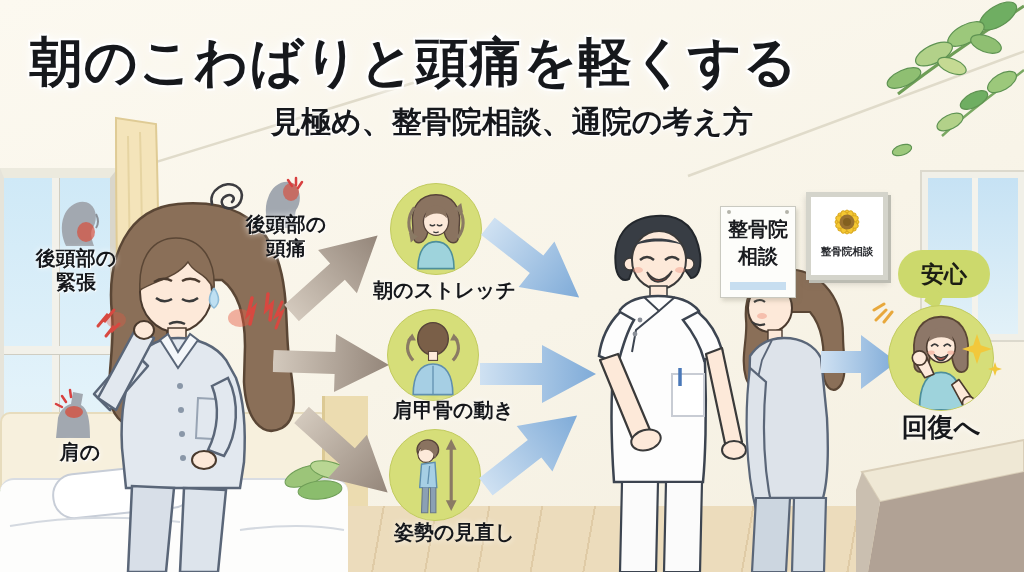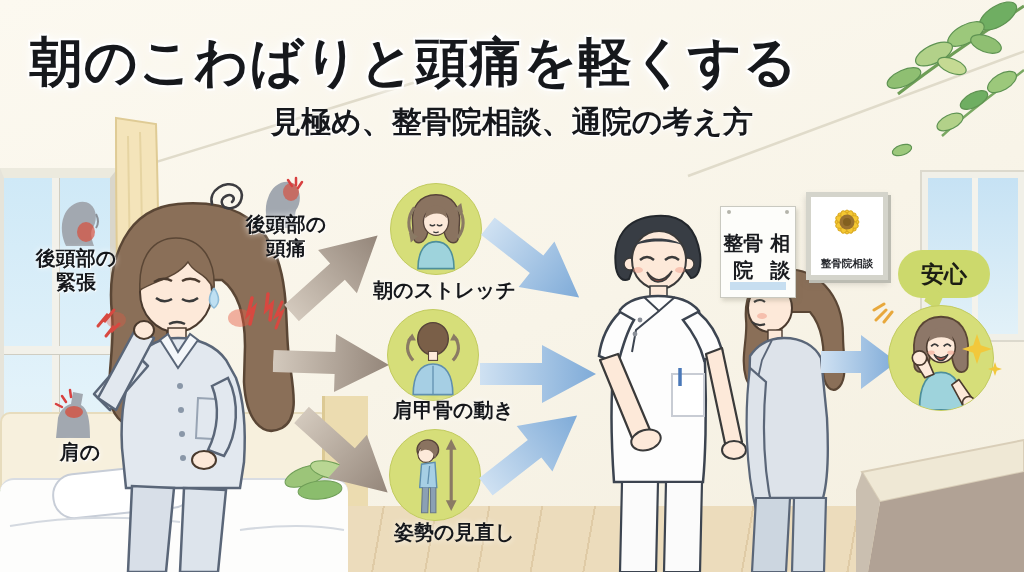--- a/index.html
+++ b/index.html
@@ -39,31 +39,31 @@
   .window-r{
     left:922px;top:172px;width:102px;height:168px;
     background:linear-gradient(180deg,#c6e2f4,#e2f1f8);
     border:6px solid #f1f0e8;box-shadow:0 0 0 2px #dcd9cd;
   }
   .window-r .mull-v{position:absolute;left:44px;top:0;width:6px;height:100%;background:#f4f3ec;}
   
   .poster{
     left:720px;top:206px;width:76px;height:92px;background:#fdfdfa;
     border:1px solid #c9c9c0;box-shadow:2px 3px 4px rgba(120,115,95,.25);
-    display:flex;flex-direction:row;align-items:center;padding-top:9px;
+    display:flex;flex-direction:column;align-items:center;padding-top:9px;
   }
   .poster .pin{position:absolute;top:3px;width:4px;height:4px;border-radius:50%;background:#b4b4aa;}
   .poster .bar{position:absolute;bottom:7px;left:9px;right:9px;height:8px;background:#c7def0;}
   .poster .ptxt{font-size:20px;font-weight:800;line-height:1.35;color:#1a1c20;text-align:center;}
   .framed{
     left:806px;top:192px;width:82px;height:88px;background:#ffffff;
     border:5px solid #d4d4cb;box-shadow:3px 3px 0 #bcbcb2,0 4px 6px rgba(110,105,90,.25);
     display:flex;flex-direction:column;align-items:center;padding-top:2px;
   }
-  .framed .ftxt{font-size:10.5px;font-weight:700;color:#23252a;margin-top:12px;}
+  .framed .ftxt{font-size:10.5px;font-weight:700;color:#23252a;margin-top:0px;}
   
   .bubble{
     left:898px;top:250px;width:92px;height:48px;background:#ccd96c;border-radius:26px;
     display:flex;align-items:center;justify-content:center;font-size:23px;font-weight:800;color:#1c1e14;
   }
   .bubble .tail{position:absolute;left:28px;bottom:-8px;width:16px;height:16px;background:#ccd96c;transform:rotate(35deg) skew(12deg);}
   .outcome-label{left:868px;top:412px;width:146px;font-size:26px;text-shadow:0 0 6px #fff;}
   
   .headboard{left:0;top:412px;width:330px;height:78px;background:#f7f0dd;border:2px solid #e7dcbd;border-radius:10px 10px 0 0;}
   .sidepiece{left:322px;top:396px;width:46px;height:176px;background:#ecdcb0;border-left:3px solid #dcc994;}
@@ -426,17 +426,18 @@
   <svg class="abs" style="left:962px;top:334px" width="30" height="30" viewBox="0 0 24 24">
     <path d="M12,0 L15,9 L24,12 L15,15 L12,24 L9,15 L0,12 L9,9 Z" fill="#f2c83c"></path>
   </svg>
   <svg class="abs" style="left:988px;top:362px" width="14" height="14" viewBox="0 0 24 24">
     <path d="M12,0 L15,9 L24,12 L15,15 L12,24 L9,15 L0,12 L9,9 Z" fill="#f2c83c"></path>
   </svg>
   <svg class="abs" style="left:872px;top:290px" width="36" height="34" viewBox="0 0 36 34">
     <path d="M4,30 L14,20 M12,32 L20,22 M2,20 L12,14" stroke="#e8a83c" stroke-width="3" stroke-linecap="round"></path>
   </svg>
 
+  <div class="abs jp outcome-label">回復へ</div>
 
   <h1 class="abs jp title" style="margin:0;">朝のこわばりと頭痛を軽くする</h1>
   <h2 class="abs jp subtitle" style="margin:0;">見極め、整骨院相談、通院の考え方</h2>
 
 </div>
 
 </body></html>

